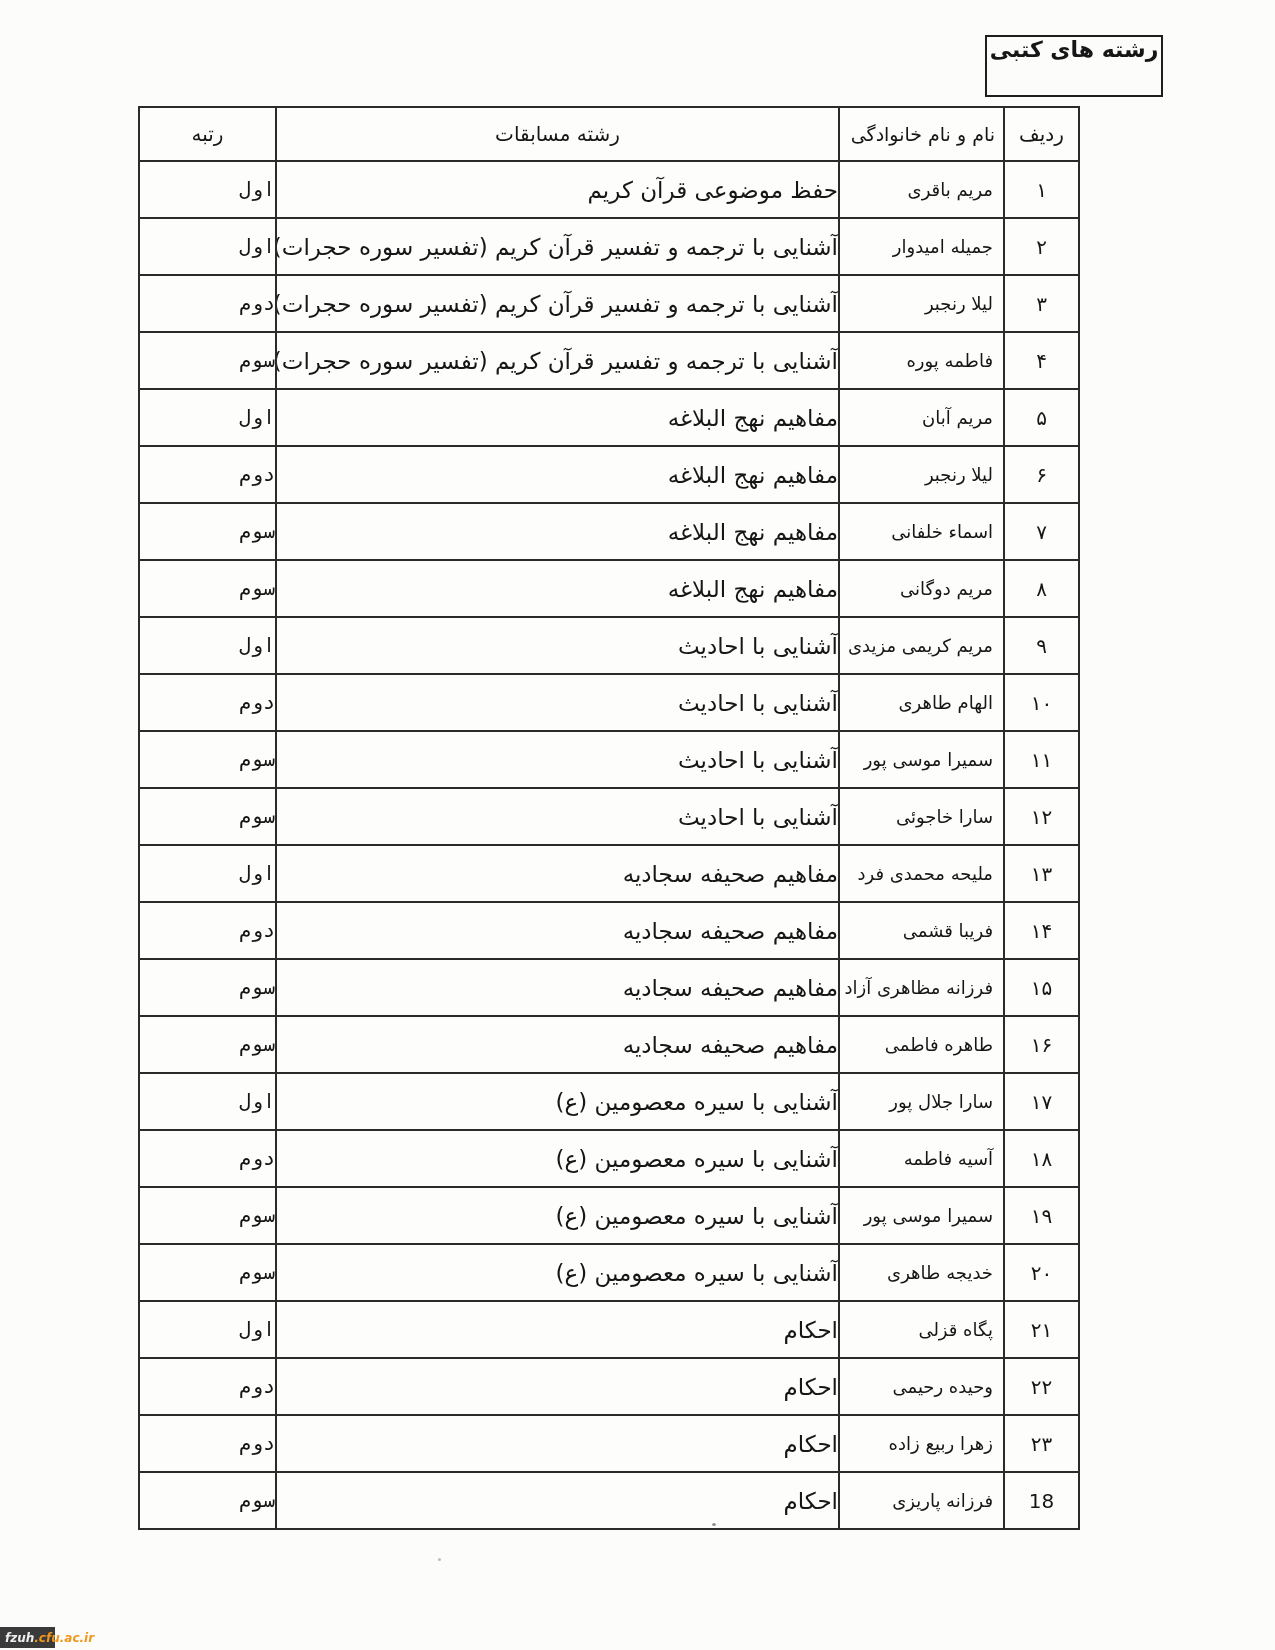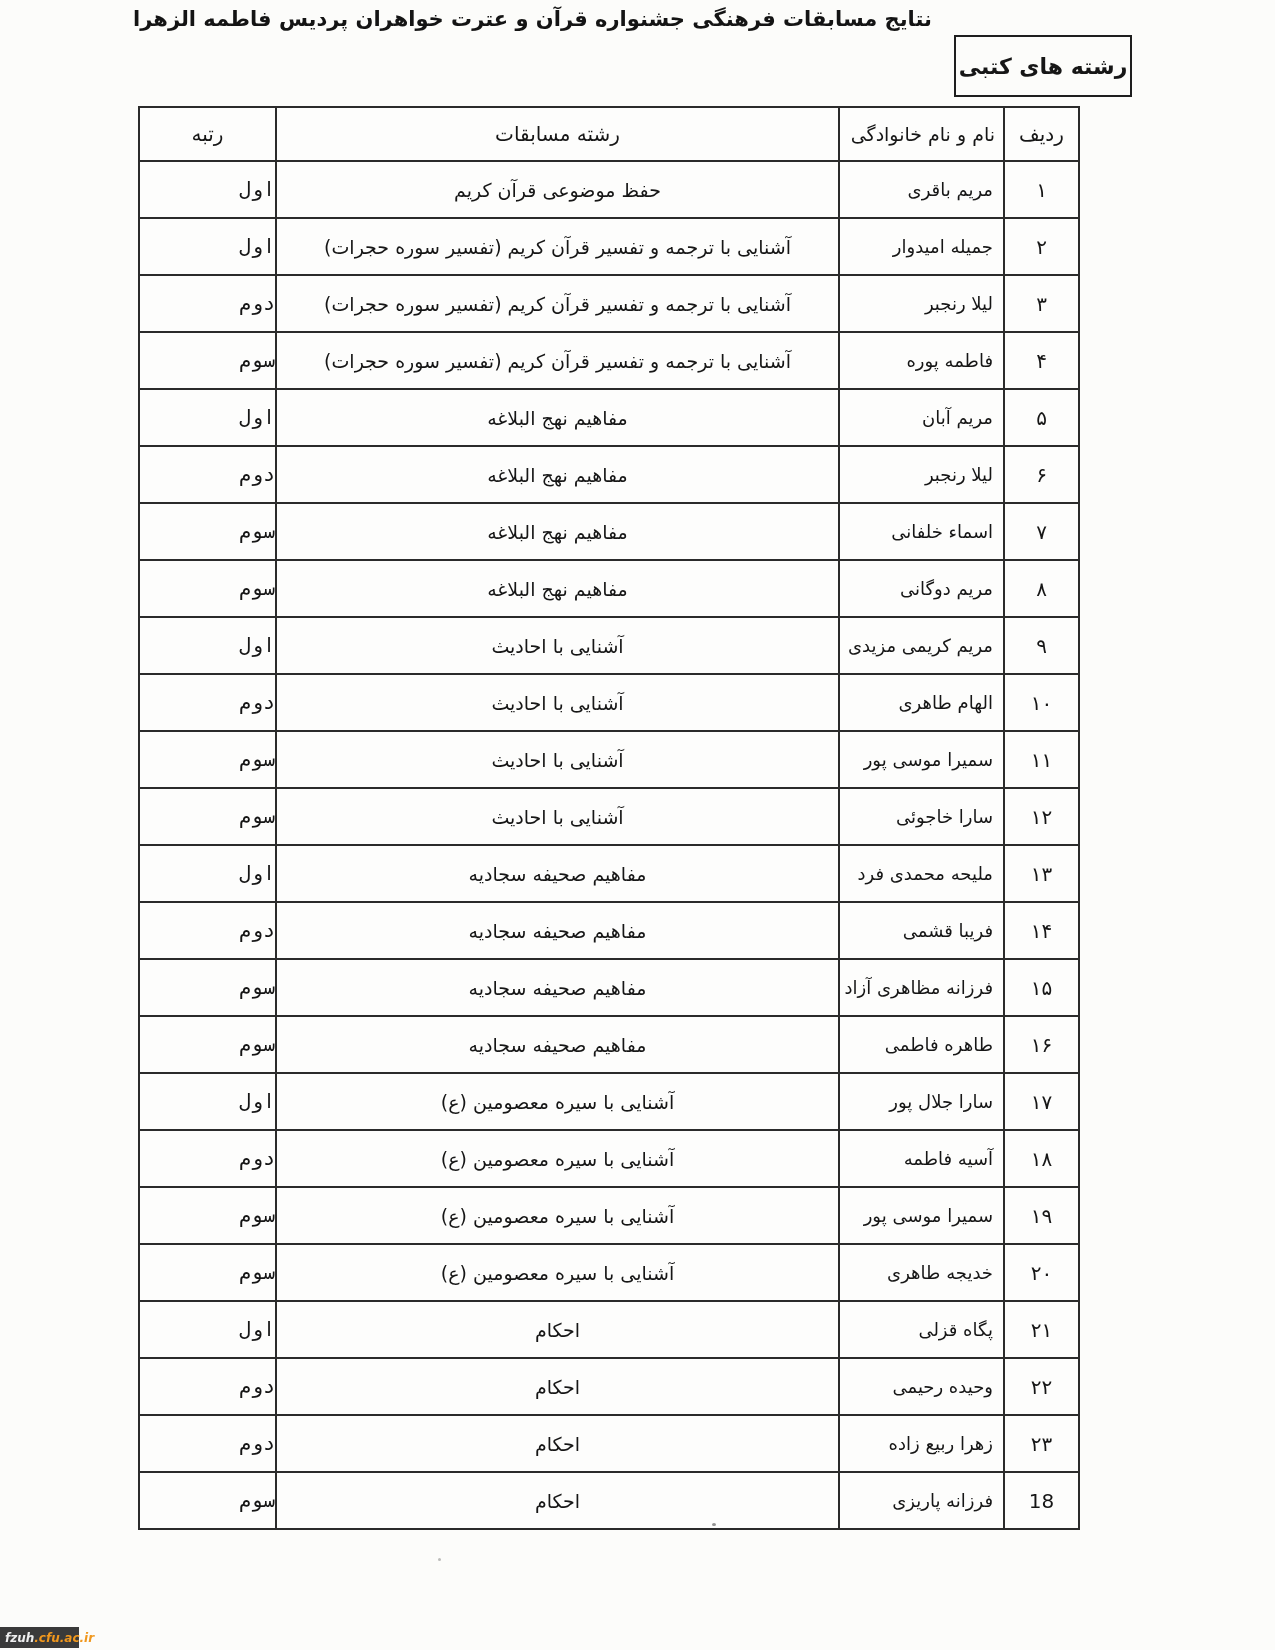--- a/index.html
+++ b/index.html
@@ -42,27 +42,26 @@
     line-height: 34px;
     white-space: nowrap;
     transform: translateX(25px);
     color: #141414;
   }
 
   
   .category-box {
     position: absolute;
     top: 35px;
-    left: 954px;
+    left: 985px;
     width: 178px;
     height: 62px;
     border: 2px solid #1e1e1e;
     box-sizing: border-box;
     display: flex;
-    align-items: center;
     justify-content: center;
     font-size: 22px;
     font-weight: bold;
     direction: rtl;
     background: #fcfcfa;
   }
 
   
   .table-wrap {
     position: absolute;
@@ -92,57 +91,54 @@
   col.w-rank  { width: 137px; }
 
   th { font-weight: 400; }
   .h-radif { font-size: 20px; text-align: center; }
   .h-name  { font-size: 19px; text-align: right; padding-right: 8px !important; white-space: nowrap; }
   .h-field { font-size: 20px; text-align: center; }
   .h-rank  { font-size: 20px; text-align: center; }
 
   .c-radif { font-size: 20px; text-align: center; }
   .c-name  { font-size: 18px; text-align: right; padding-right: 10px !important; white-space: nowrap; }
-  .c-field { font-size: 19px; text-align: center; white-space: nowrap; }
+  .c-field { font-size: 23px; text-align: right; white-space: nowrap; }
   .c-rank  { font-size: 20px; text-align: right; font-family: Liberation Mono, monospace; }
 
   
   .speck { position: absolute; border-radius: 50%; background: rgba(40,40,40,0.5); }
   .speck-a { left: 712px; top: 1523px; width: 4px; height: 3px; }
   .speck-b { left: 438px; top: 1558px; width: 3px; height: 3px; opacity: .6; }
 
   
   .watermark-bar {
     position: absolute;
     left: 0;
     top: 1627px;
-    width: 79px;
+    width: 55px;
     height: 21px;
     background: #3a3a3a;
     display: flex;
     align-items: center;
     padding-left: 5px;
     box-sizing: border-box;
     direction: ltr;
     font-style: italic;
     font-weight: bold;
     font-size: 12px;
     letter-spacing: 0;
     white-space: nowrap;
   }
   .wm-prefix { color: #ededed; }
   .wm-suffix { color: #f0971d; }
 </style>
 </head>
 <body>
 
 <div class="title-wrap">
-  <div>
-    <span class="title-line1">نتایج مسابقات فرهنگی جشنواره قرآن و عترت خواهران پردیس فاطمه الزهرا</span>
-  </div>
 </div>
 
 <div class="category-box">
   <span>رشته های کتبی</span>
 </div>
 
 <div class="table-wrap">
   <table class="results">
     <colgroup>
       <col class="w-radif">

